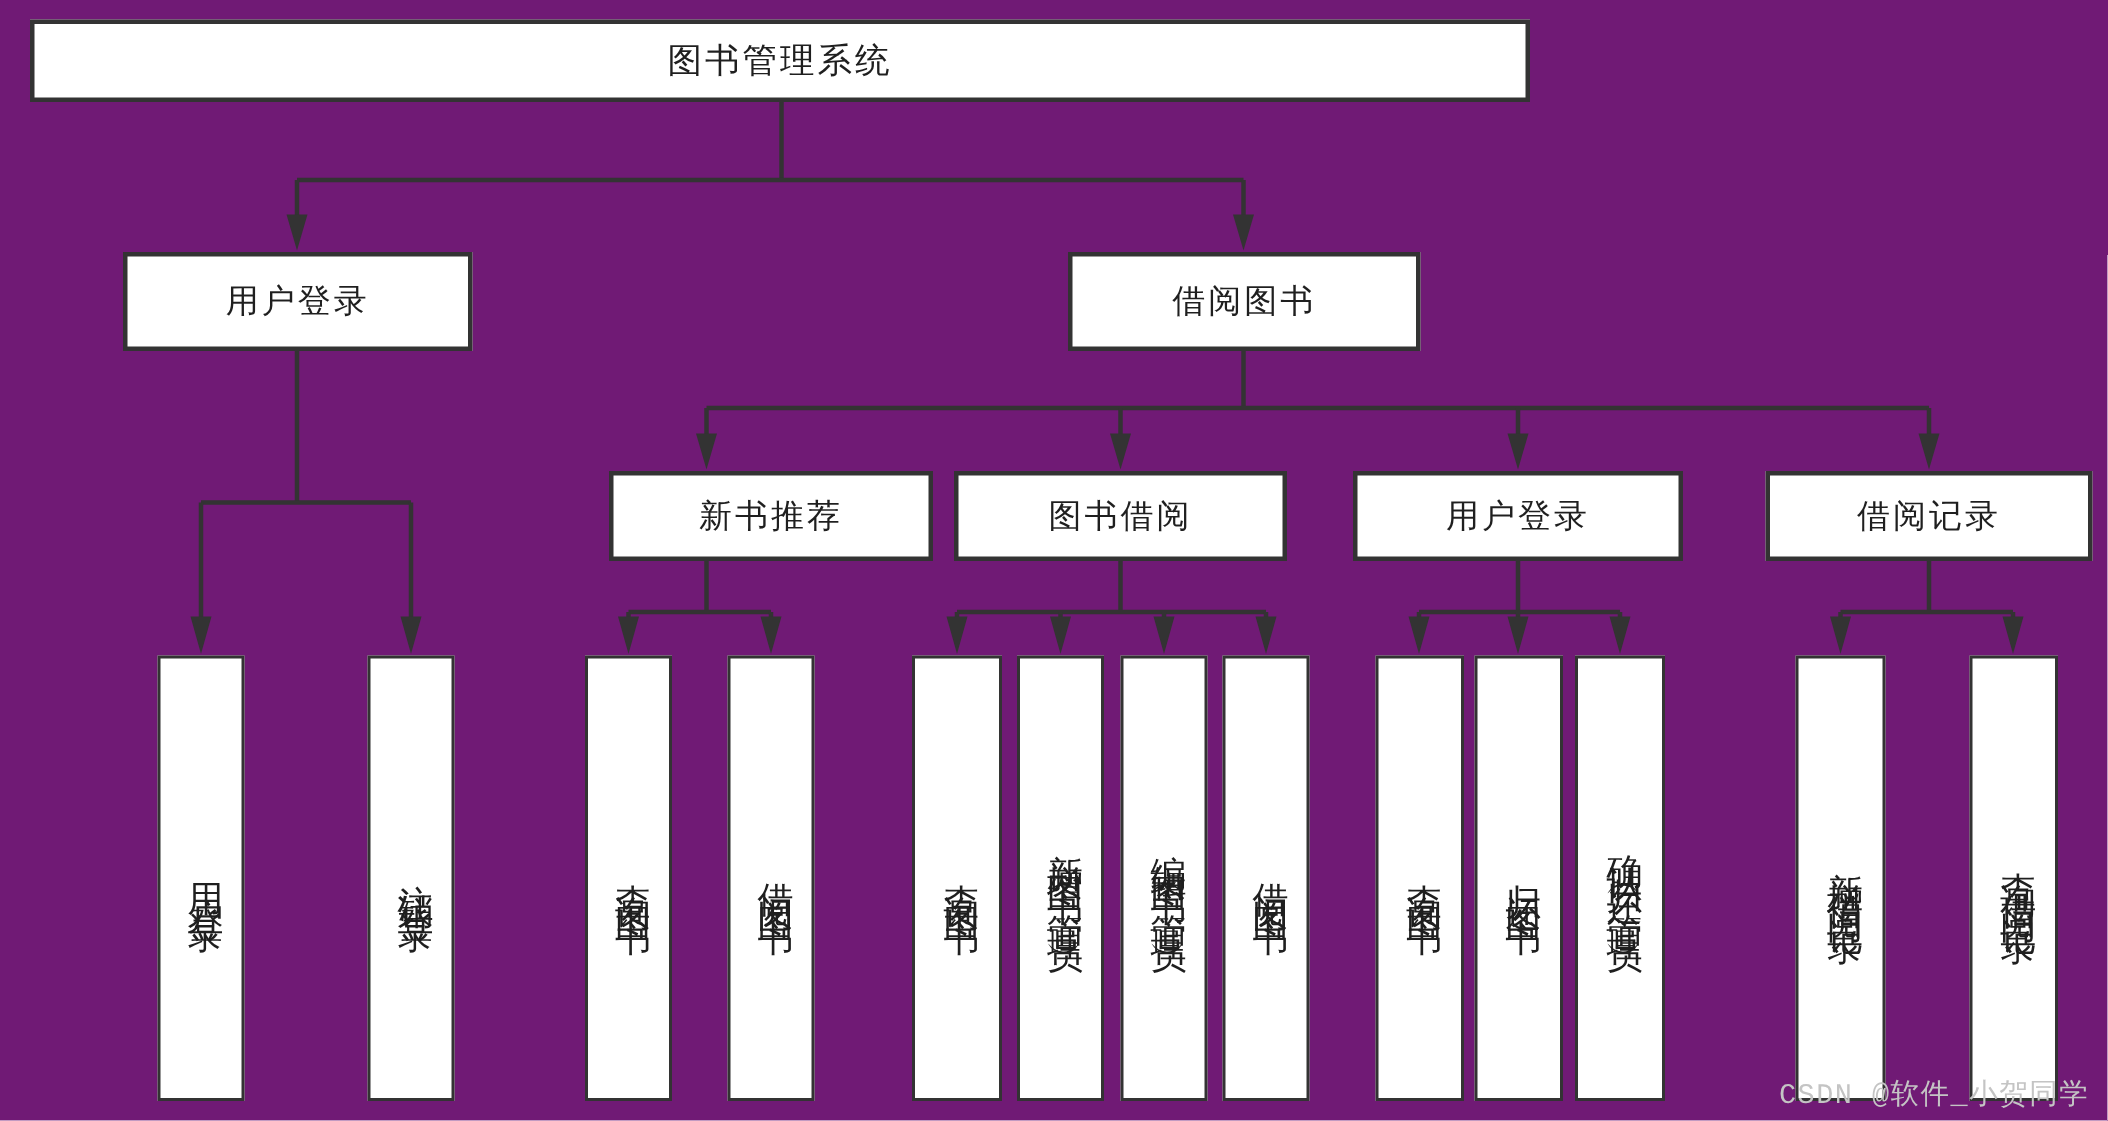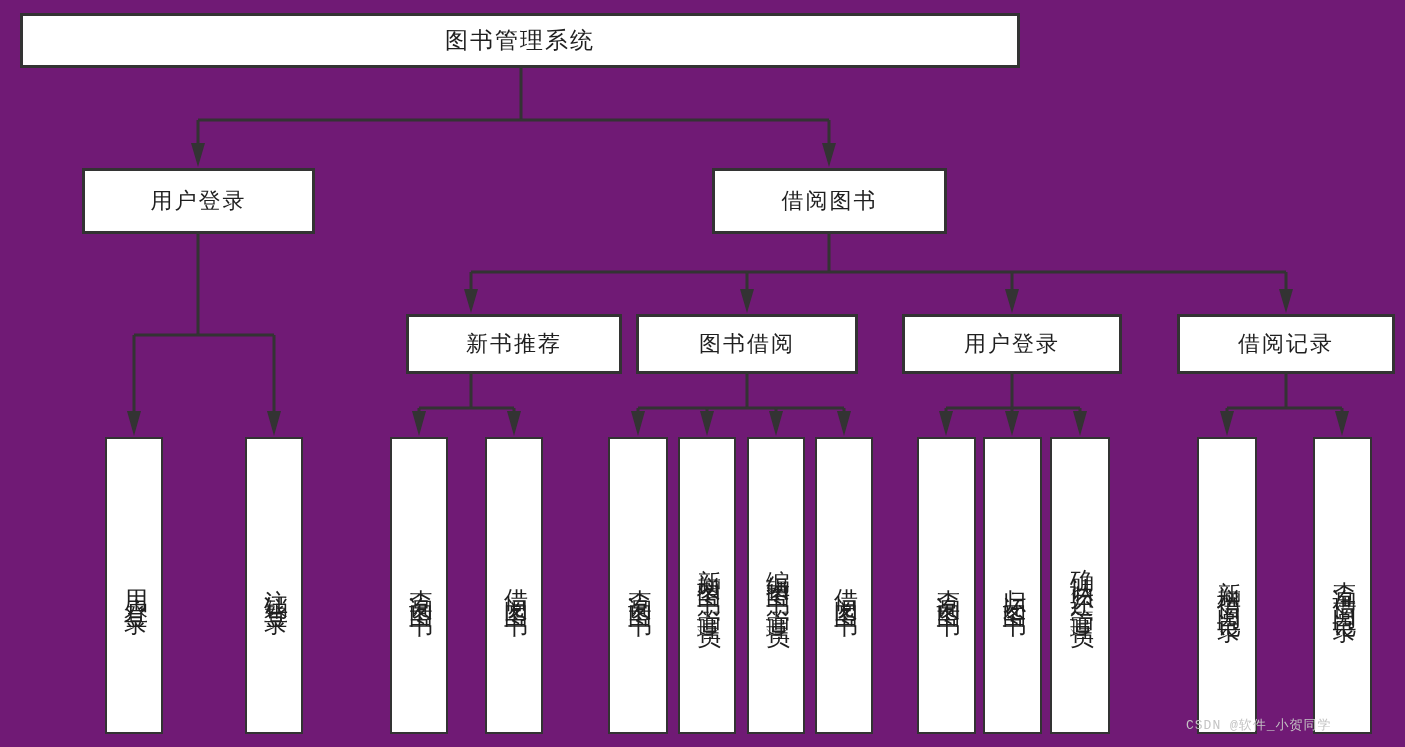--- a/index.html
+++ b/index.html
@@ -32,21 +32,21 @@
   .vbox{
     border-width:2.5px;
     writing-mode:vertical-rl;
     font-size:24px;
     letter-spacing:8px;
     line-height:1;
   }
   .watermark{
     position:absolute;
     left:1186px;top:716px;
-    font-size:13px;
+    font-size:19px;
     letter-spacing:1px;
     color:var(--wm);
     background:transparent;
     white-space:nowrap;
     z-index:5;
   }
 </style>
 </head>
 <body>
 

